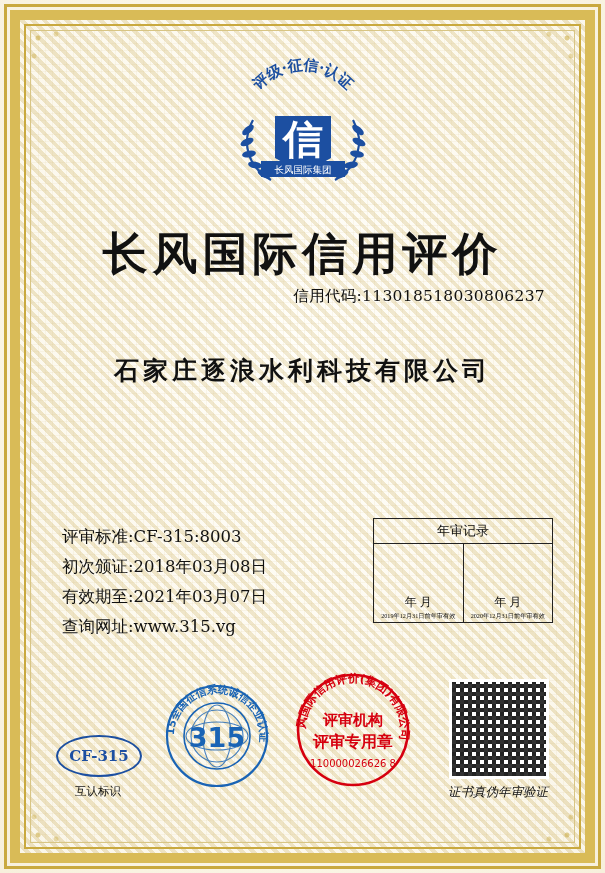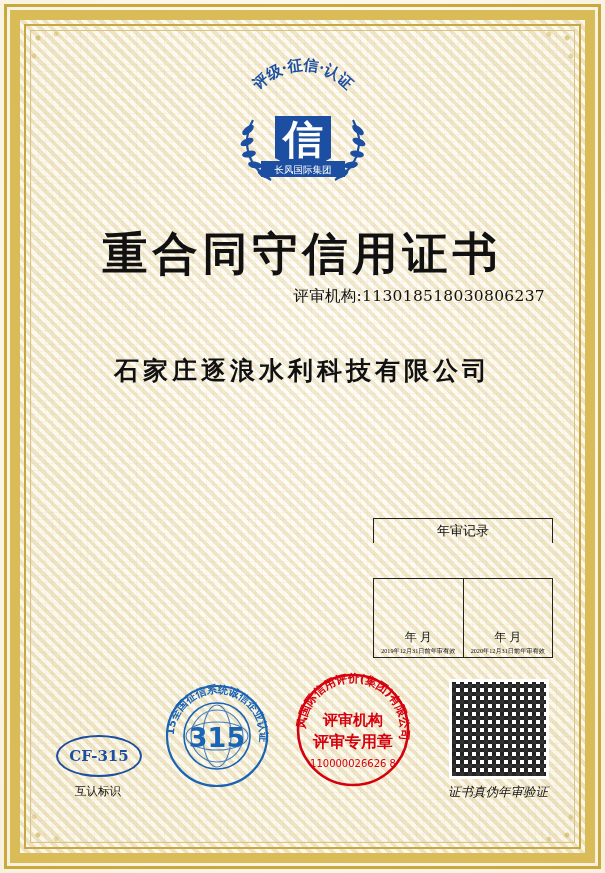--- a/index.html
+++ b/index.html
@@ -130,21 +130,20 @@
     color:#111;
     padding:3px 0 3px;
     border:1px solid #222;
     border-bottom:none;
     font-family:"DejaVu Serif", serif;
   }
   .review-body{
     display:flex;
     border:1px solid #222;
     height:78px;
-    margin-top:35px;
   }
   .review-cell{
     flex:1;position:relative;
     display:flex;flex-direction:column;justify-content:flex-end;
     align-items:center;
   }
   .review-cell + .review-cell{border-left:1px solid #222;}
   .review-cell .ym{font-size:12px;color:#111;padding-bottom:1px;}
   .review-cell .note{font-size:6.2px;color:#111;line-height:8px;padding-bottom:2px;}
 
@@ -244,29 +243,35 @@
 
           <path d="M52,58 L108,58 L108,100 Q80,118 52,100 Z" fill="#1c4fa1"></path>
           <text x="80" y="95" text-anchor="middle" font-family="DejaVu Serif, serif" font-size="40" font-weight="bold" fill="#ffffff">信</text>
 
           <rect x="38" y="103" width="84" height="16" fill="#1c4fa1"></rect>
           <text x="80" y="115" text-anchor="middle" font-family="DejaVu Sans, sans-serif" font-size="9.5" fill="#ffffff">长风国际集团</text>
         </svg>
       </div>
     </div>
 
-    <div class="title">重合同守信用证书</div>
+    <div class="title">长风国际信用评价</div>
 
     <div class="credit-code">
-      <span>评审机构:</span><span>113018518030806237</span>
+      <span>信用代码:</span><span>113018518030806237</span>
     </div>
 
     <div class="company">石家庄逐浪水利科技有限公司</div>
 
 
+    <div class="details">
+      <div class="row">评审标准:CF-315:8003</div>
+      <div class="row">初次颁证:2018年03月08日</div>
+      <div class="row">有效期至:2021年03月07日</div>
+      <div class="row">查询网址:www.315.vg</div>
+    </div>
 
     <div class="review">
       <div class="review-title">年审记录</div>
       <div class="review-body">
         <div class="review-cell">
           <div class="ym">年 月</div>
           <div class="note">2019年12月31日前年审有效</div>
         </div>
         <div class="review-cell">
           <div class="ym">年 月</div>

